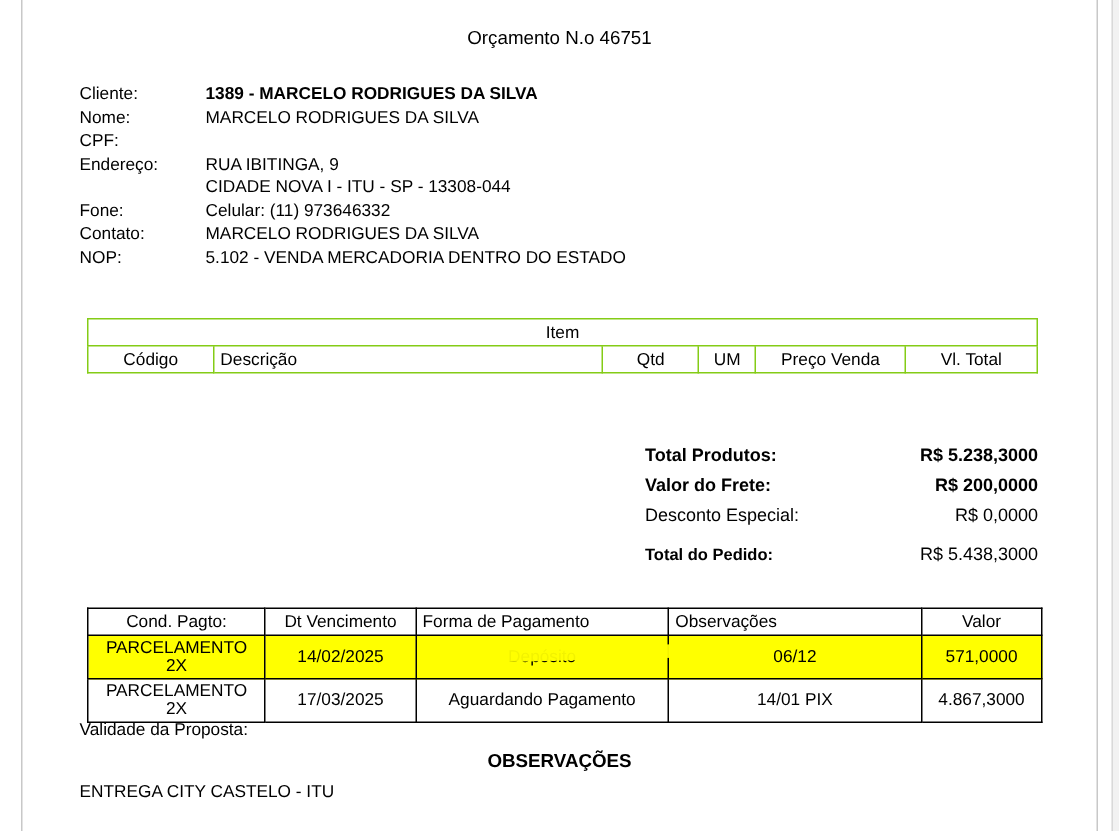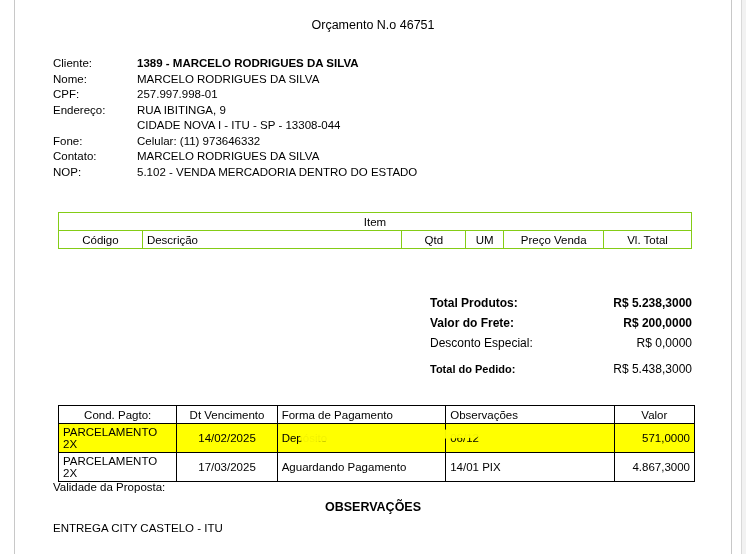--- a/index.html
+++ b/index.html
@@ -128,20 +128,21 @@
     top: 405px;
     width: 637px;
     border-collapse: collapse;
     font-size: 11.5px;
   }
   .pay-table td {
     border: 1px solid #000000;
     padding: 2px 4px;
     height: 18px;
     box-sizing: border-box;
+    text-align: center;
   }
   .pay-table .hdr td {
     text-align: center;
   }
   .p-cond { width: 118px; }
   .p-venc { width: 100px; text-align: center; }
   .p-forma { width: 168px; }
   .p-obs { width: 168px; }
   .p-valor { width: 80px; text-align: right; }
   .pay-table .hdr .p-venc,
@@ -197,21 +198,20 @@
     <div class="cust-row">
       <div class="cust-label">Cliente:</div>
       <div class="cust-value bold">1389 - MARCELO RODRIGUES DA SILVA</div>
     </div>
     <div class="cust-row">
       <div class="cust-label">Nome:</div>
       <div class="cust-value">MARCELO RODRIGUES DA SILVA</div>
     </div>
     <div class="cust-row">
       <div class="cust-label">CPF:</div>
-      <div class="cust-value">257.997.998-01</div>
     </div>
     <div class="cust-row">
       <div class="cust-label">Endereço:</div>
       <div class="cust-value">RUA IBITINGA, 9</div>
     </div>
     <div class="cust-row">
       <div class="cust-label"></div>
       <div class="cust-value">CIDADE NOVA I - ITU - SP - 13308-044</div>
     </div>
     <div class="cust-row">

